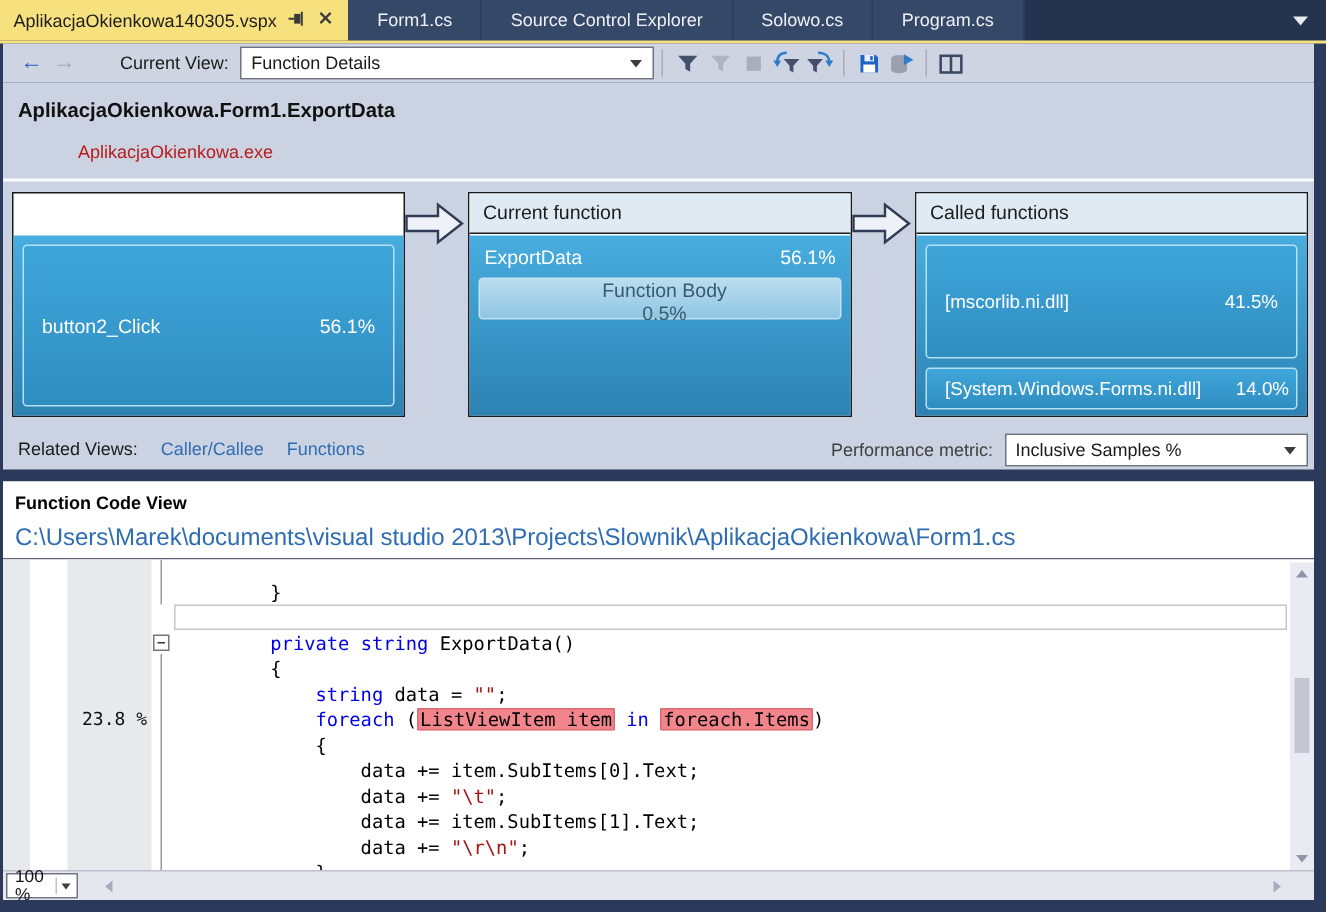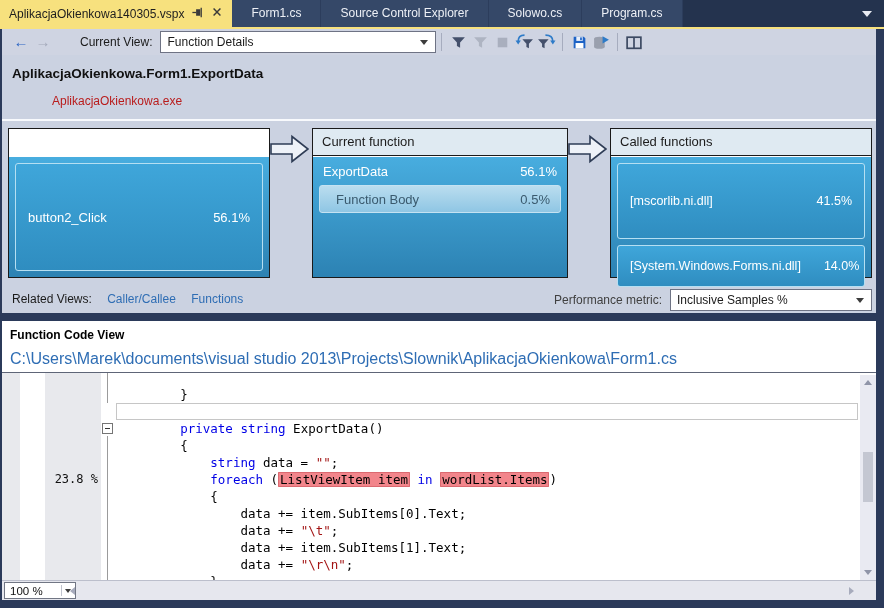--- a/index.html
+++ b/index.html
@@ -42,23 +42,23 @@
   .panel-body{position:absolute;left:0;right:0;top:28px;bottom:0;
     background:linear-gradient(180deg,#48ADDF 0%,#2C82B3 100%);}
   .func-btn{background:linear-gradient(180deg,#3FA6DA 0%,#2F8DC0 100%);
     border:1px solid #B5DFF2;border-radius:3px;color:#fff;font-size:13px;
     display:flex;align-items:center;justify-content:space-between;padding:0 12px;}
   .calling-item{position:absolute;left:6px;right:6px;top:6px;bottom:6px;}
   .cf-title{height:28px;display:flex;align-items:center;justify-content:space-between;
     padding:0 10px;color:#fff;font-size:13px;}
   .cf-sub{margin:0 6px;height:28px;border:1px solid #C4E2F2;border-radius:3px;
     background:linear-gradient(180deg,#BADDEF 0%,#8FC6E4 100%);color:#3A5A6E;font-size:13px;
-    display:flex;align-items:center;justify-content:space-between;padding:0 10px 0 16px;}
+    display:flex;align-items:center;justify-content:space-between;padding:0 10px 0 16px;flex-direction:column;}
   .called-item-1{position:absolute;left:6px;right:6px;top:6px;height:76px;font-size:12.5px;}
-  .called-item-2{position:absolute;left:6px;right:6px;top:88px;height:42px;font-size:12.5px;gap:23px;}
+  .called-item-2{position:absolute;left:6px;right:6px;top:88px;height:28px;font-size:12.5px;gap:23px;}
   .flow-arrow{position:absolute;top:78px;}
   .arrow1{left:268px;}
   .arrow2{left:566px;}
   .related{position:absolute;left:10px;top:237px;font-size:12px;color:#1A1A1A;}
   .rel-link{color:#2E6DB4;margin-left:12px;text-decoration:none;}
   .metric-group{position:absolute;right:4px;top:233px;height:24px;display:flex;align-items:center;}
   .metric-label{font-size:12px;color:#404040;margin-right:8px;}
   .metric-combo{width:202px;}
   
   .code-section{position:absolute;left:2px;top:321px;width:874px;height:279px;background:#fff;}
@@ -83,21 +83,21 @@
   .t-h{background:#F2858B;box-shadow:inset 0 0 0 1px #DB6970;padding:0 2px;border-radius:1px;}
   .vscroll{position:absolute;right:0;top:2px;bottom:0;width:16px;background:#E9EAF2;}
   .sb-btn{position:absolute;left:0;width:16px;height:15px;display:flex;align-items:center;justify-content:center;}
   .sb-up{top:0;} .sb-down{bottom:0;}
   .tri-up{width:0;height:0;border-left:4px solid transparent;border-right:4px solid transparent;border-bottom:5px solid #8F94A8;}
   .tri-down{width:0;height:0;border-left:4px solid transparent;border-right:4px solid transparent;border-top:5px solid #8F94A8;}
   .tri-left{width:0;height:0;border-top:4px solid transparent;border-bottom:4px solid transparent;border-right:5px solid #A7ABBC;}
   .tri-right{width:0;height:0;border-top:4px solid transparent;border-bottom:4px solid transparent;border-left:5px solid #A7ABBC;}
   .vthumb{position:absolute;left:3px;right:3px;top:77px;height:50px;background:#C4C7D2;}
   .code-bottombar{position:absolute;left:0;right:0;top:259px;height:20px;background:#E6E7EE;border-top:1px solid #BCBFCC;}
-  .zoom-combo{position:absolute;left:2px;top:1px;width:72px;height:17px;background:#fff;border:1px solid #717684;
+  .zoom-combo{position:absolute;left:2px;top:1px;width:48px;height:17px;background:#fff;border:1px solid #717684;
     font-size:11.5px;color:#111;display:flex;align-items:center;padding:0 16px 0 5px;}
   .zoom-combo::after{content:"";position:absolute;right:4px;top:50%;margin-top:-2px;width:0;height:0;
     border-left:3.5px solid transparent;border-right:3.5px solid transparent;border-top:4px solid #3C3C3C;}
   .zoom-combo::before{content:"";position:absolute;right:13px;top:2px;bottom:2px;width:1px;background:#C0C3CE;}
   .hscroll-left{position:absolute;left:68px;top:6px;}
   .hscroll-right{position:absolute;right:22px;top:6px;}
 </style>
 </head>
 <body>
 
@@ -264,21 +264,21 @@
       <div class="sample-percent" style="top: 98px;">23.8 %</div>
       <div class="outline-line-a"></div>
       <div class="outline-line-b"></div>
       <div class="collapse-box" style="top: 50px;"></div>
       <div class="code-lines">
           <div class="code-line"><span class="t-p">        }</span></div>
           <div class="code-line hl-row"></div>
           <div class="code-line"><span class="t-p">        </span><span class="t-k">private</span><span class="t-p"> </span><span class="t-k">string</span><span class="t-p"> ExportData()</span></div>
           <div class="code-line"><span class="t-p">        {</span></div>
           <div class="code-line"><span class="t-p">            </span><span class="t-k">string</span><span class="t-p"> data = </span><span class="t-s">""</span><span class="t-p">;</span></div>
-          <div class="code-line"><span class="t-p">            </span><span class="t-k">foreach</span><span class="t-p"> (</span><span class="t-h">ListViewItem item</span><span class="t-p"> </span><span class="t-k">in</span><span class="t-p"> </span><span class="t-h">wordList.Items</span><span class="t-p">)</span></div>
+          <div class="code-line"><span class="t-p">            </span><span class="t-k">foreach</span><span class="t-p"> (</span><span class="t-h">ListViewItem item</span><span class="t-p"> </span><span class="t-k">in</span><span class="t-p"> </span><span class="t-h">foreach.Items</span><span class="t-p">)</span></div>
           <div class="code-line"><span class="t-p">            {</span></div>
           <div class="code-line"><span class="t-p">                data += item.SubItems[0].Text;</span></div>
           <div class="code-line"><span class="t-p">                data += </span><span class="t-s">"\t"</span><span class="t-p">;</span></div>
           <div class="code-line"><span class="t-p">                data += item.SubItems[1].Text;</span></div>
           <div class="code-line"><span class="t-p">                data += </span><span class="t-s">"\r\n"</span><span class="t-p">;</span></div>
           <div class="code-line"><span class="t-p">            }</span></div>
         </div>
       <div class="vscroll">
         <div class="sb-btn sb-up">
             <div class="tri-up"></div>

